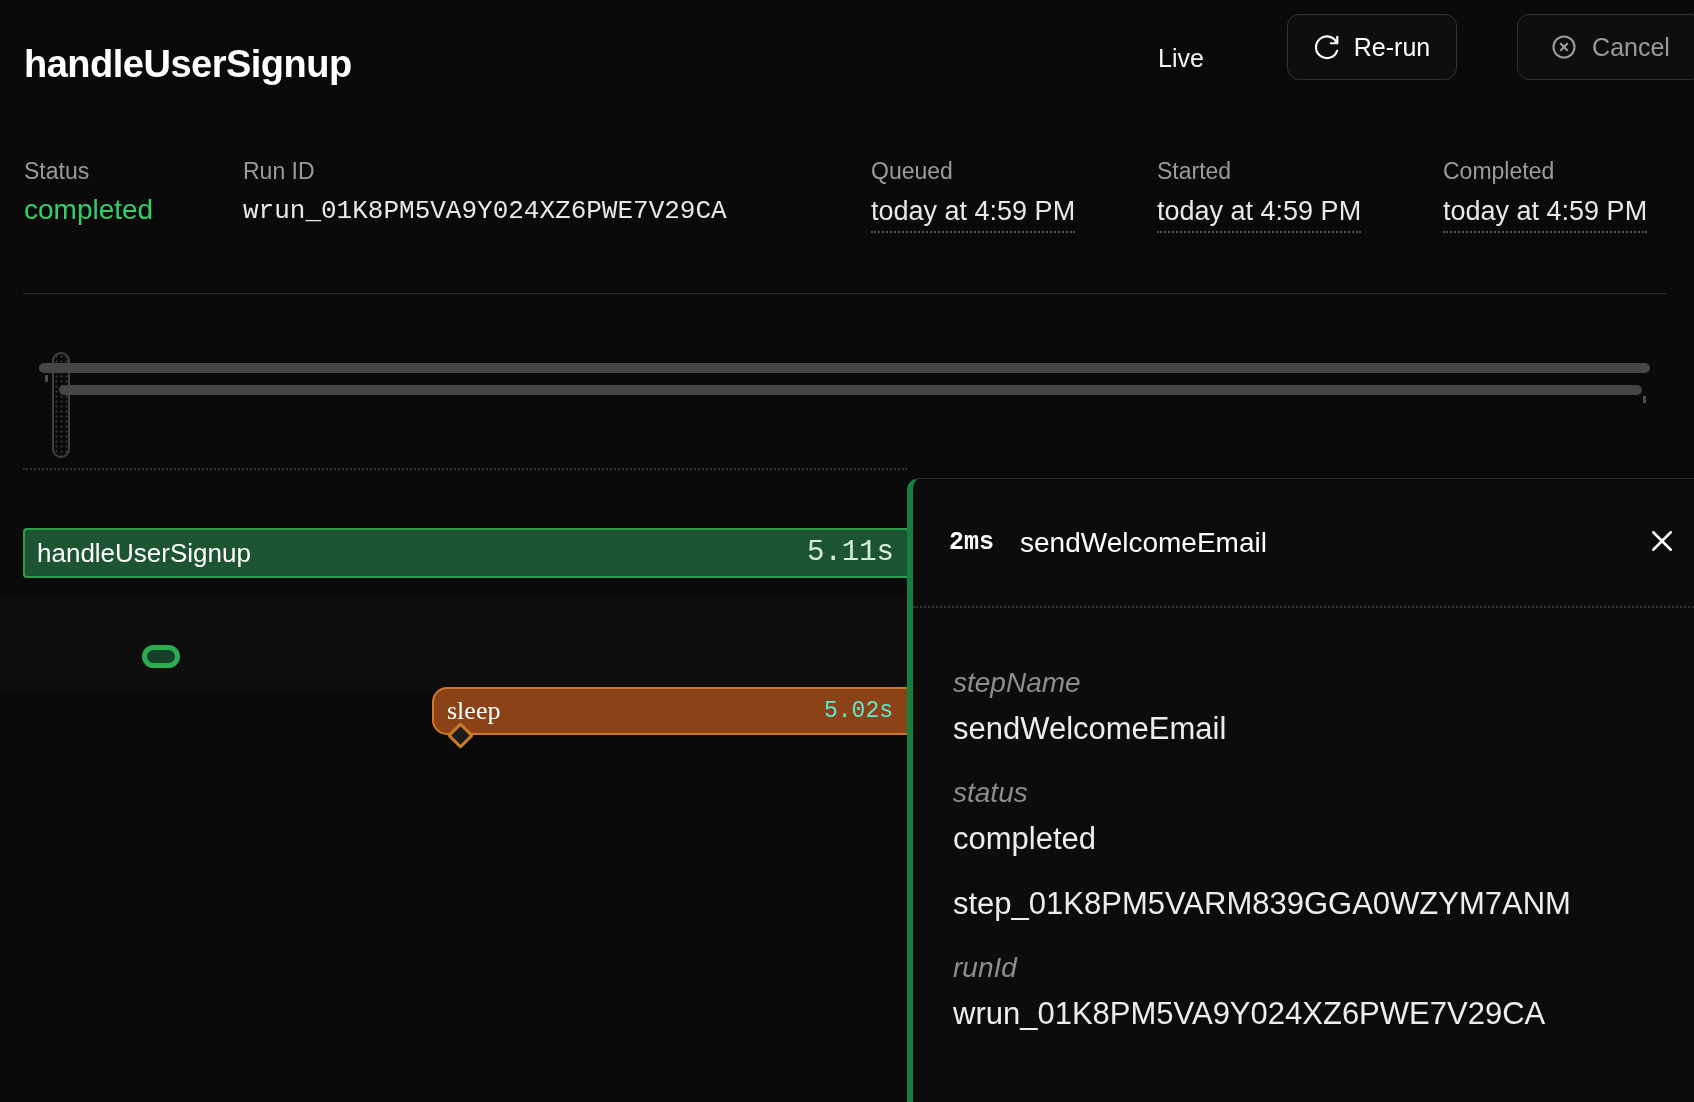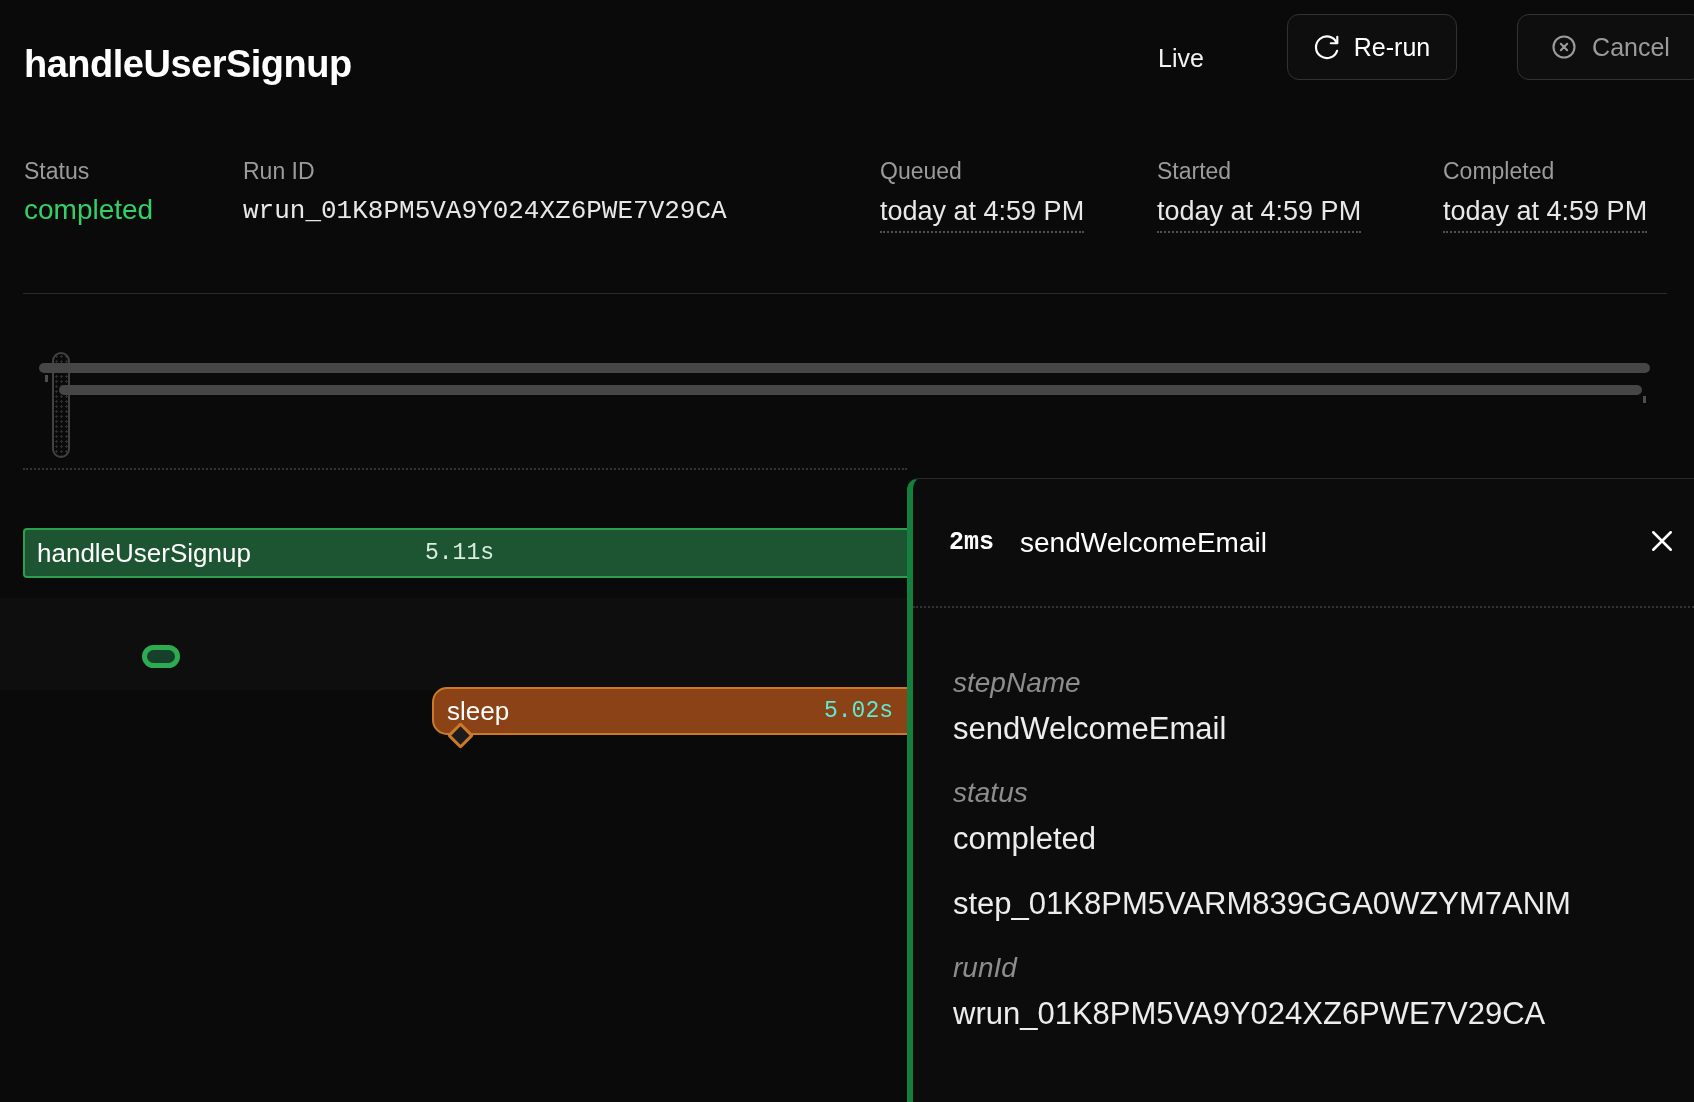--- a/index.html
+++ b/index.html
@@ -18,48 +18,48 @@
   .btn svg{display:block;}
   .btn-rerun{left:1287px;width:170px;color:#fff;}
   .btn-cancel{left:1477px;width:186px;color:#9b9b9b;margin-left:40px;}
 
   
   .meta-label{top:158px;font-size:23px;color:#9b9b9b;}
   .meta-value{top:196px;font-size:27px;color:#e8e8e8;white-space:nowrap;}
   .mv-status{color:#33d069;font-size:28px;top:194px;}
   .mv-mono{font-size:26px;}
   .time-value{border-bottom:2px dotted #515151;padding-bottom:5px;}
-  .c1{left:24px;} .c2{left:243px;} .c3{left:871px;margin-left:9px;} .c4{left:1157px;} .c5{left:1443px;}
+  .c1{left:24px;} .c2{left:243px;} .c3{left:871px;} .c4{left:1157px;} .c5{left:1443px;}
 
   .divider1{left:23px;top:293px;width:1644px;height:0;border-top:1px solid #2c2c2c;}
 
   
   .scrub-handle{left:52px;top:352px;width:18px;height:106px;box-sizing:border-box;
     border:2px solid #424242;border-radius:10px;z-index:1;
     background-image:radial-gradient(circle,#2e2e2e 1.2px,transparent 1.4px);background-size:5px 5px;}
   .mini-bar{height:10px;border-radius:5px;background:#464646;z-index:2;}
   .mini-bar-1{left:39px;top:363px;width:1611px;}
   .mini-bar-2{left:59px;top:385px;width:1583px;}
   .mini-tick{width:3px;height:7px;background:#4d4d4d;z-index:2;}
   .tick-l{left:45px;top:375px;} .tick-r{left:1643px;top:396px;}
 
   
   .gantt-top-border{left:23px;top:468px;width:884px;height:0;border-top:2px dotted #343434;}
   .row-highlight{left:0;top:598px;width:907px;height:92px;background:rgba(255,255,255,0.02);}
   .gbar{box-sizing:border-box;z-index:1;cursor:pointer;}
   .bar-fn{left:23px;top:528px;width:1627px;height:50px;background:#1d5533;
           border:2px solid #2c9e4f;border-radius:4px;}
   .bar-fn .bar-label{position:absolute;left:12px;top:0;line-height:46px;font-size:26px;color:#fff;}
-  .bar-fn .bar-duration{position:absolute;left:0;top:0;width:869px;text-align:center;
-          line-height:46px;font-size:23px;color:#d8eedd;}
+  .bar-fn .bar-duration{position:absolute;left:0;top:0;width:869px;text-align:right;
+          line-height:46px;font-size:29px;color:#d8eedd;}
   .step-pill{left:142px;top:645px;width:38px;height:23px;box-sizing:border-box;
           border-radius:12px;background:#17402a;border:5px solid #2cab51;cursor:pointer;z-index:1;}
   .bar-sleep{left:432px;top:687px;width:1218px;height:48px;background:#8a4216;
           border:2px solid #cd7a28;border-radius:15px 0 0 15px;}
-  .bar-sleep .bar-label{position:absolute;left:13px;top:0;line-height:44px;font-size:26px;color:#fff;}
+  .bar-sleep .bar-label{position:absolute;left:13px;top:0;line-height:44px;font-size:26px;color:#fff;font-family:Liberation Serif, serif;}
   .bar-sleep .bar-duration{position:absolute;left:0;top:0;width:459px;text-align:right;
           line-height:44px;font-size:23px;color:#5eead4;}
   .diamond{left:451px;top:726px;width:13px;height:13px;background:#1c1c1c;
           border:3px solid #cd7a28;border-radius:2px;transform:rotate(45deg);z-index:3;}
 
   
   .panel{left:907px;top:478px;width:835px;height:624px;box-sizing:border-box;background:#0c0c0c;
          border-left:6px solid #15803d;border-top:1px solid #2a2a2a;border-top-left-radius:12px;z-index:5;}
   .panel-header{position:relative;height:129px;box-sizing:border-box;display:flex;align-items:center;
          gap:26px;padding:0 36px;border-bottom:2px dotted #333;}

